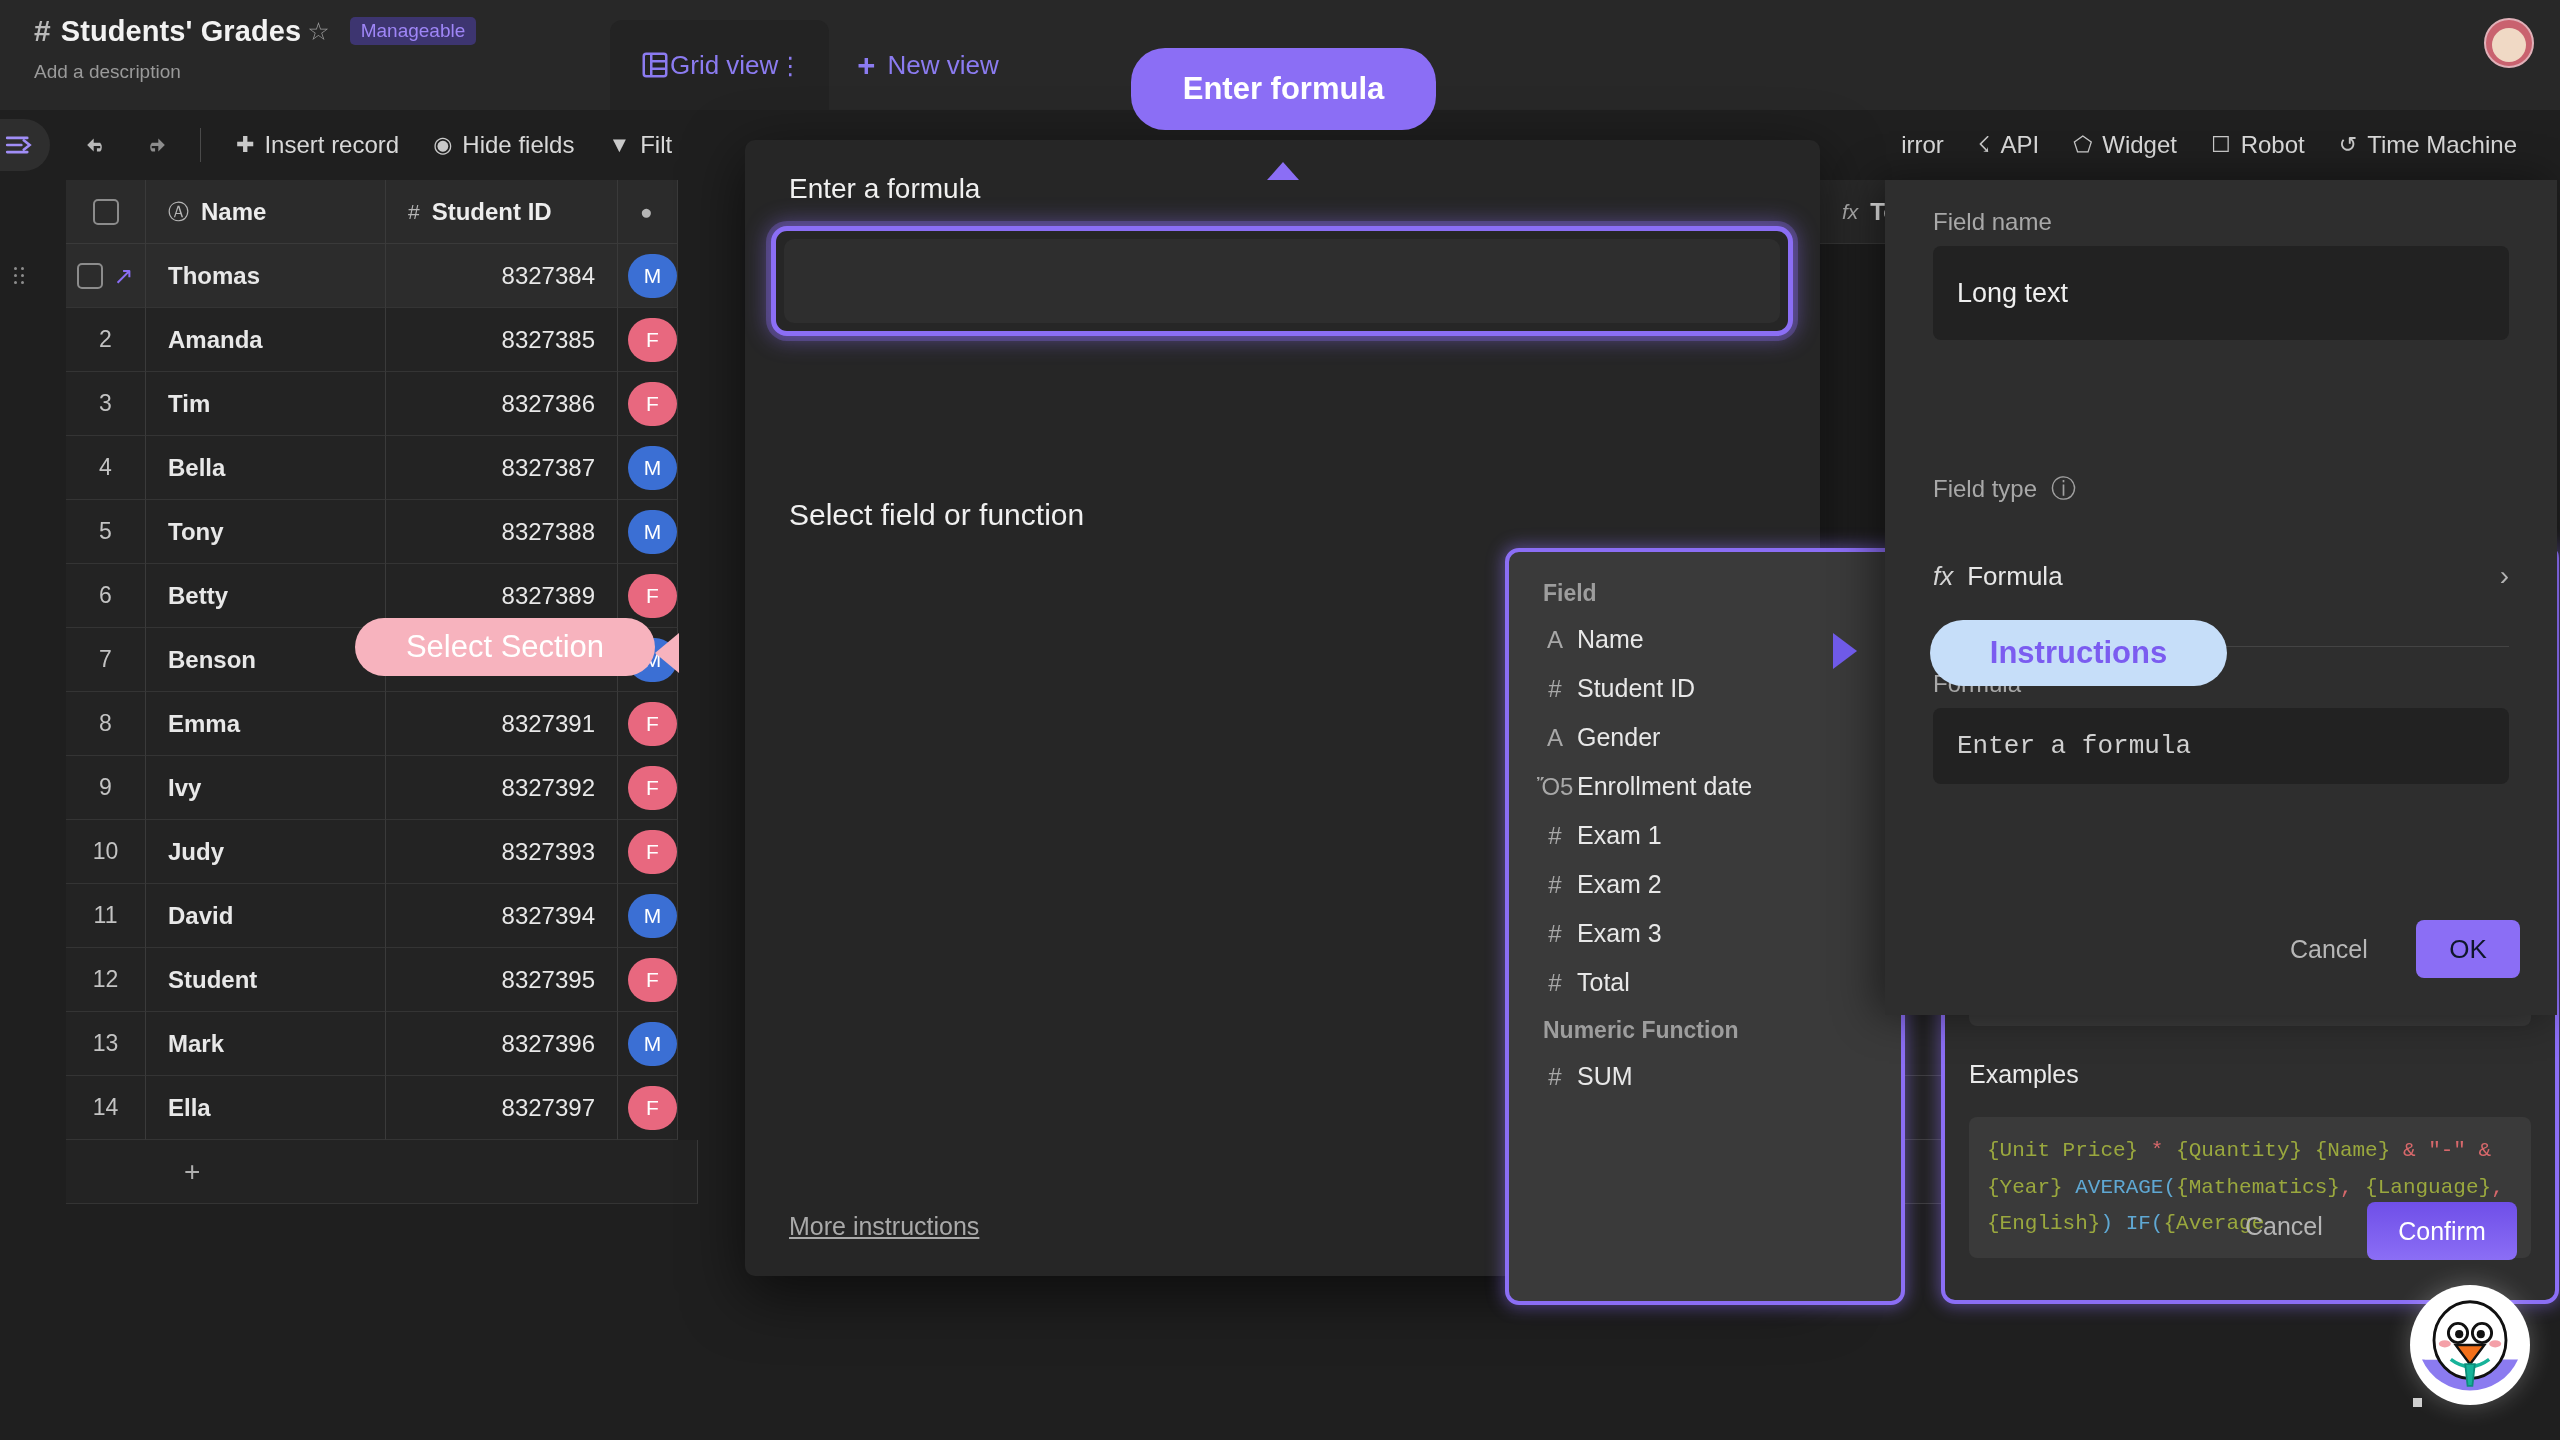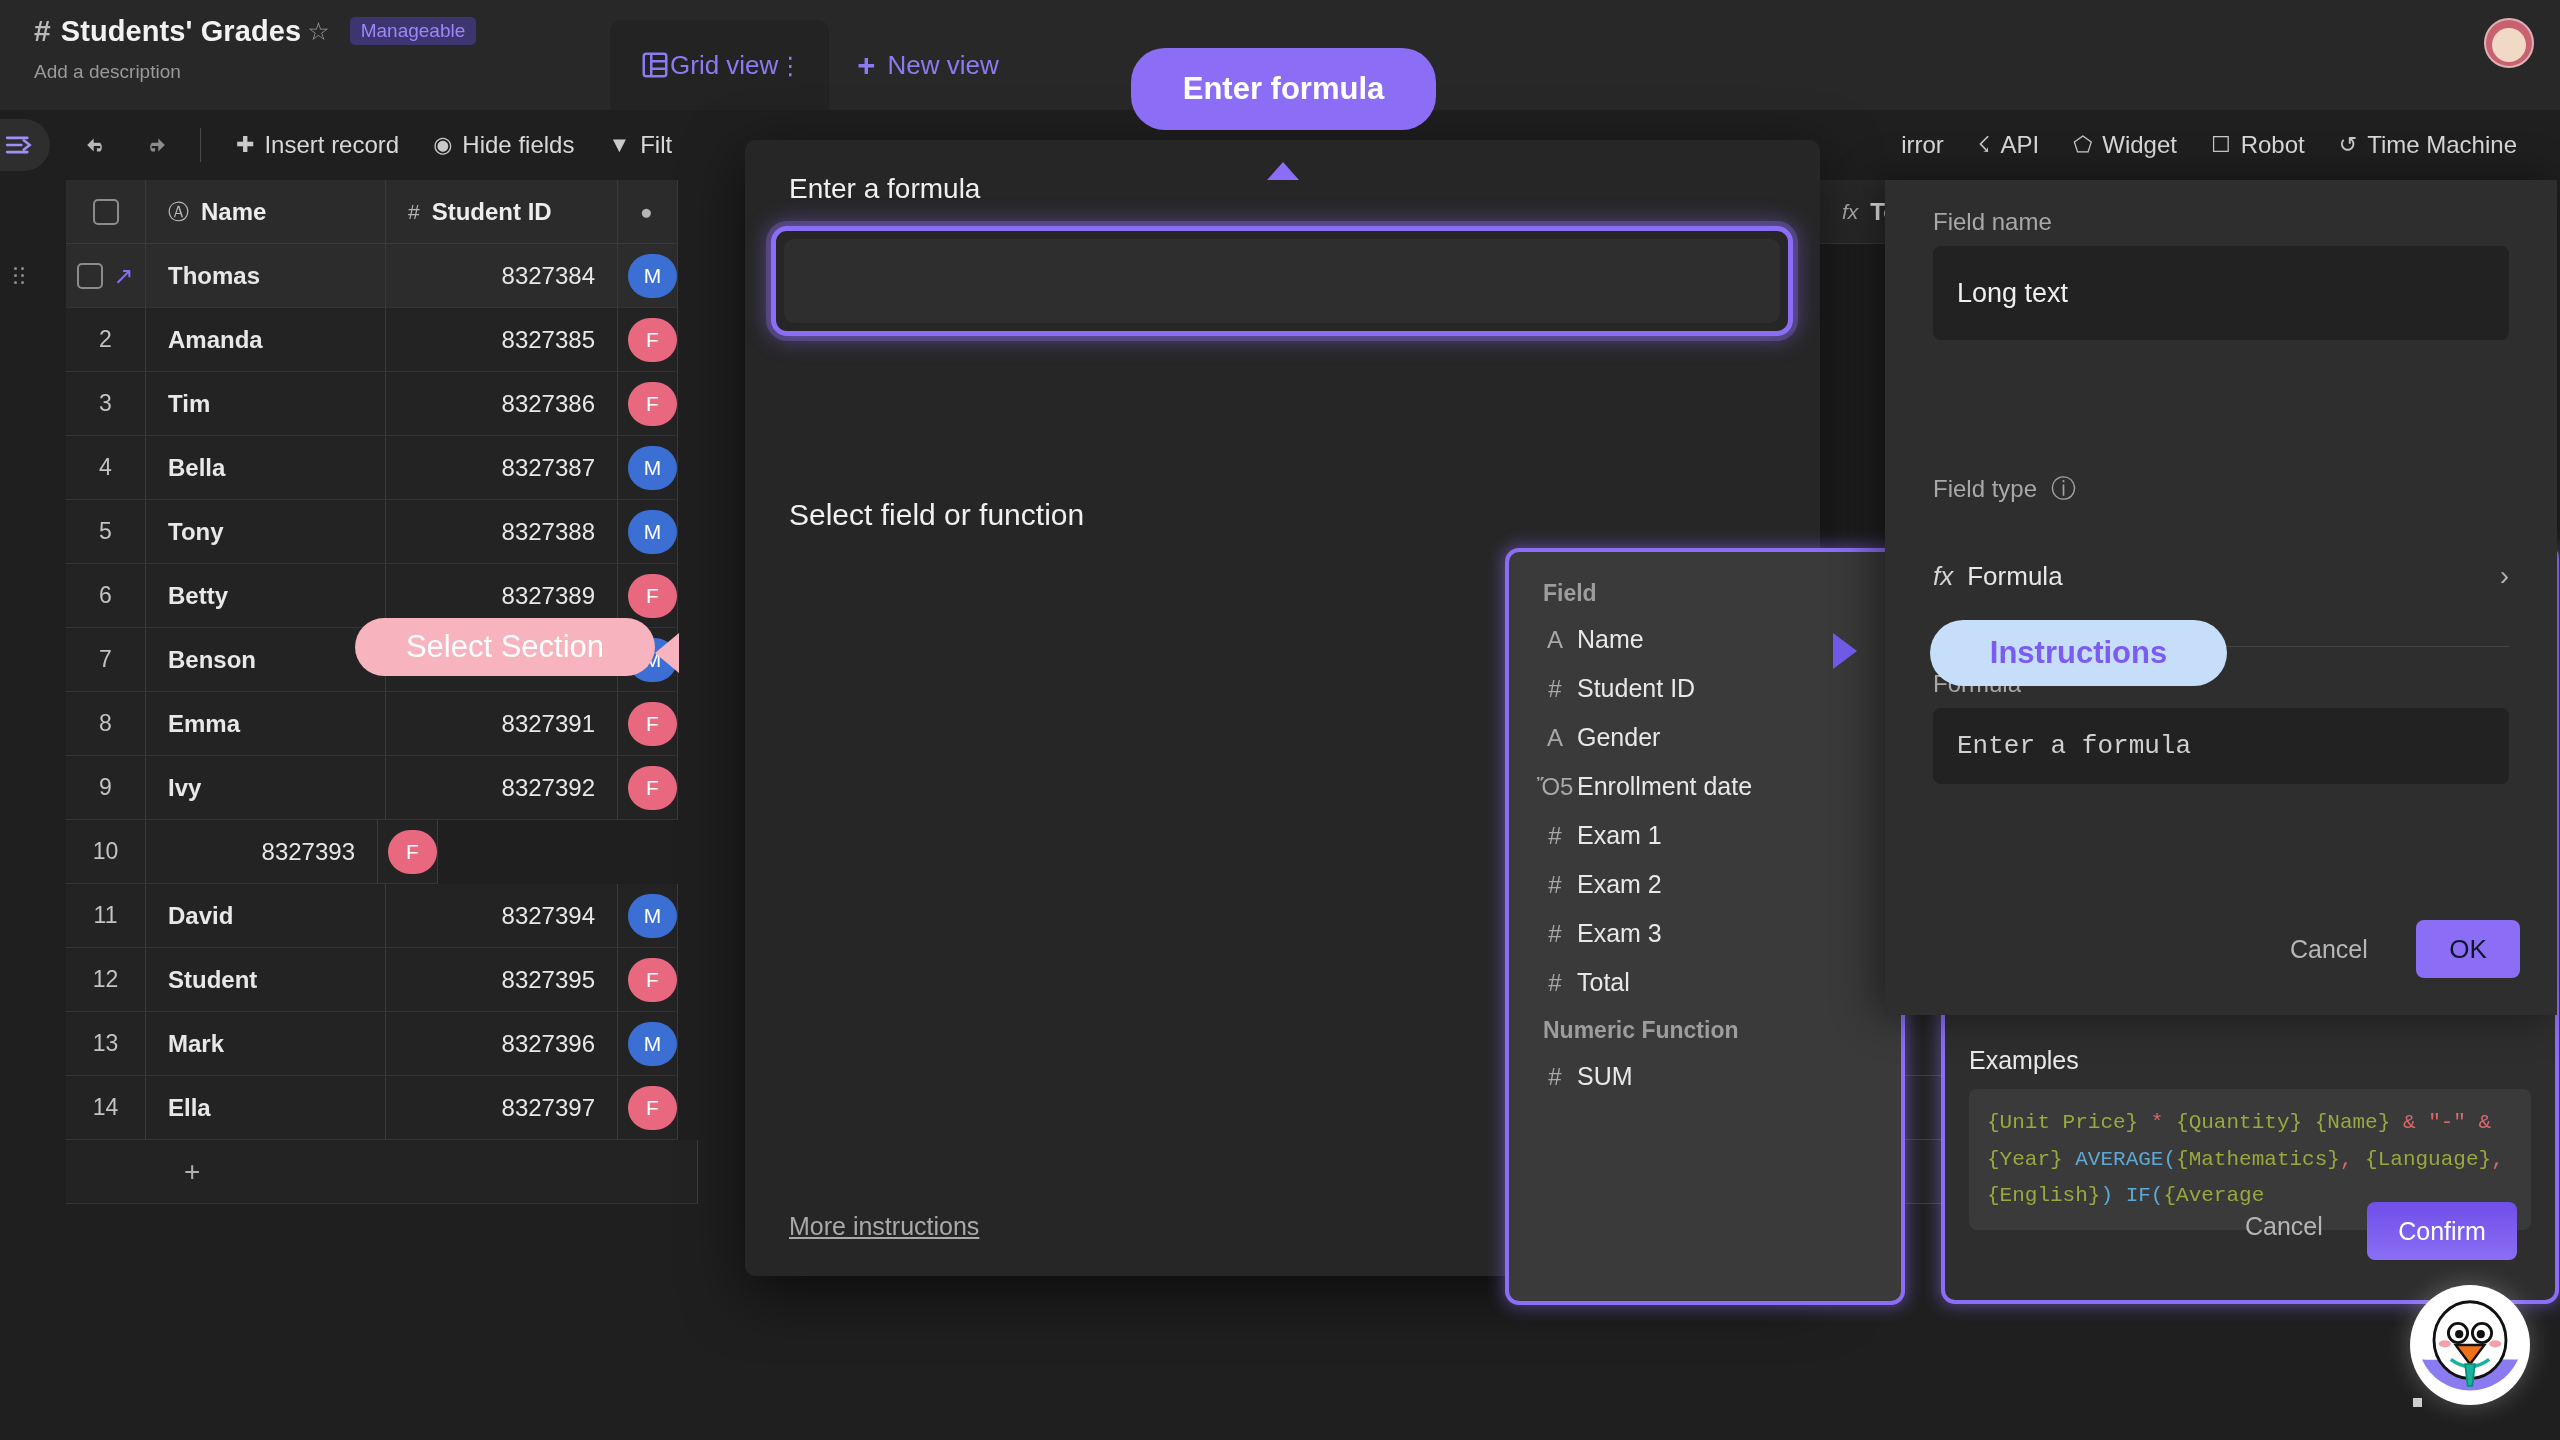--- a/index.html
+++ b/index.html
@@ -122,21 +122,21 @@
   .fp-item .gl { color:#a8a8a8; font-size:24px; width:24px; display:inline-flex; justify-content:center;}
   
   #sample-panel {
     position:absolute; left:1196px; top:404px; width:618px; height:760px;
     background:#2e2e2e; border:4px solid #8b6ef5; border-radius:14px;
     box-shadow:0 0 16px 3px rgba(139,110,245,.45);
     padding:20px 24px; overflow:hidden;
   }
   #sample-h { font-size:29px; color:#f2f2f2; margin-bottom:16px; }
   #sample-desc { font-size:22px; color:#a6a6a6; line-height:1.45; margin-bottom:40px; }
-  .sub-h { font-size:25px; color:#eaeaea; margin-bottom:14px; }
+  .sub-h { font-size:25px; color:#eaeaea; margin-bottom:28px; }
   .code-box { background:#3a3a3a; border-radius:8px; padding:16px 18px;
     font-family:"Liberation Mono", monospace; font-size:21px; line-height:1.72; color:#dcdcdc;
     white-space:pre-wrap; }
   #examples-h { margin-top:34px; }
   .tok-var { color:#9aa83e; }
   .tok-op  { color:#d7686b; }
   .tok-fn  { color:#5fa8d3; }
   .tok-str { color:#d7686b; }
   #more-instructions { position:absolute; left:44px; top:1072px; font-size:25px; color:#a9a9a9;
      text-decoration:underline; }
@@ -374,20 +374,21 @@
       <div class="row" style="top: 576px;">
         <div class="cell cell-idx">9</div>
         <div class="cell cell-name" style="width: 240px;">Ivy</div>
         <div class="cell cell-num" style="width: 232px;">8327392</div>
         <div class="cell" style="width: 60px; padding: 0px 0px 0px 10px; overflow: hidden;">
           <span class="pill pill-f">F</span>
         </div>
       </div>
       <div class="row" style="top: 640px;">
         <div class="cell cell-idx">10</div>
+        <div class="cell cell-name" style="width: 240px;">Judy</div>
         <div class="cell cell-num" style="width: 232px;">8327393</div>
         <div class="cell" style="width: 60px; padding: 0px 0px 0px 10px; overflow: hidden;">
           <span class="pill pill-f">F</span>
         </div>
       </div>
       <div class="row" style="top: 704px;">
         <div class="cell cell-idx">11</div>
         <div class="cell cell-name" style="width: 240px;">David</div>
         <div class="cell cell-num" style="width: 232px;">8327394</div>
         <div class="cell" style="width: 60px; padding: 0px 0px 0px 10px; overflow: hidden;">

